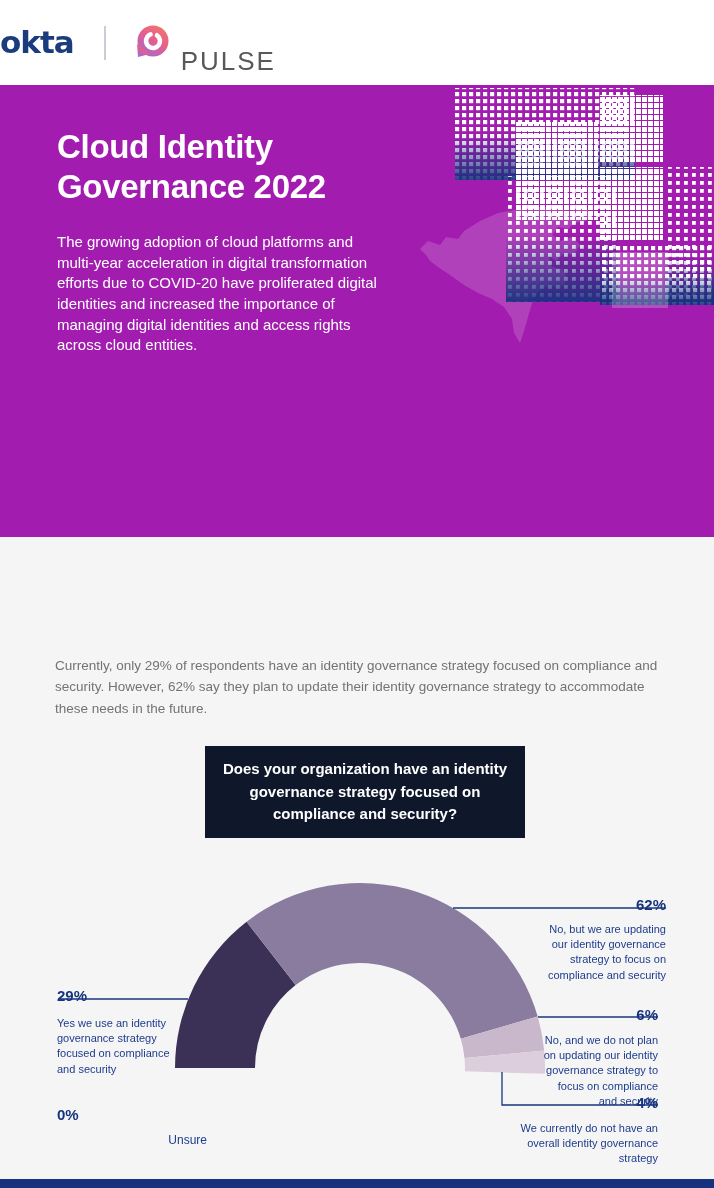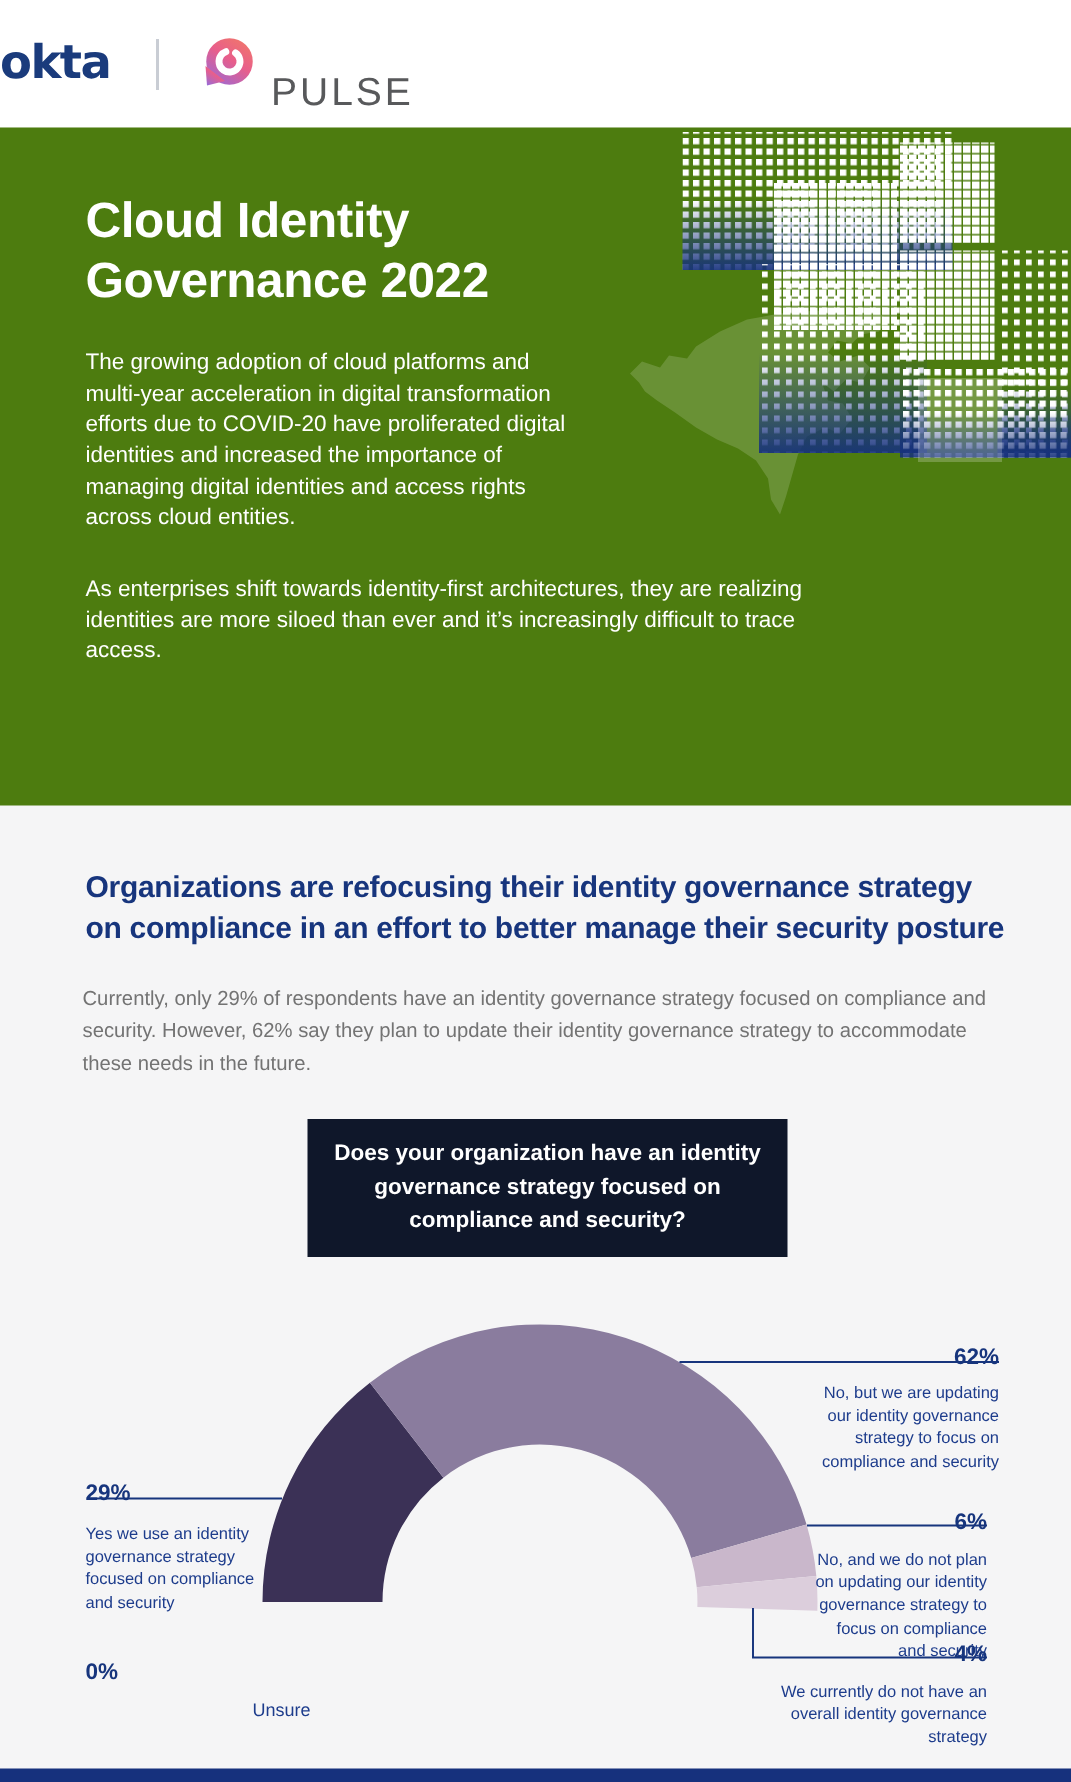--- a/index.html
+++ b/index.html
@@ -8,21 +8,21 @@
 
   
   .header{position:absolute;left:0;top:0;width:714px;height:85px;background:#FFFFFF;display:flex;align-items:center;box-sizing:border-box;}
   .okta-wordmark{font-family:"DejaVu Sans","Liberation Sans",sans-serif;font-weight:700;font-size:31px;letter-spacing:-1px;color:#1A3B7C;line-height:1;}
   .logo-divider{width:2px;height:34px;background:#C9CDD4;margin:0 26px 0 30px;}
   .pulse-logo{display:flex;align-items:center;}
   .pulse-logo svg{display:block;margin-right:9px;}
   .pulse-text{font-size:26px;letter-spacing:2px;color:#58595B;line-height:1;margin-top:36px;}
 
   
-  .hero{position:absolute;left:0;top:85px;width:714px;height:452px;background:#4d7c0f;overflow:hidden;}
+  .hero{position:absolute;left:0;top:85px;width:714px;height:452px;background:#a21caf;overflow:hidden;}
   .hero-title{position:absolute;left:57px;top:42px;color:#FFFFFF;font-weight:700;font-size:33px;line-height:1.22;white-space:pre-line;letter-spacing:-0.3px;}
   .hero-p{position:absolute;left:57px;color:#FFFFFF;font-size:15px;line-height:1.38;white-space:pre-line;}
   .hero-p1{top:147px;}
   .hero-p2{top:298px;}
   .hero-p3{top:374px;}
   .hero-deco{position:absolute;right:0;top:0;pointer-events:none;}
 
   
   .headline{position:absolute;left:57px;top:579px;width:650px;color:#17357D;font-weight:700;font-size:20px;line-height:1.35;white-space:pre-line;letter-spacing:-0.2px;}
   .intro{position:absolute;left:55px;top:655px;width:640px;color:#737373;font-size:13.5px;line-height:1.58;white-space:pre-line;}
@@ -119,27 +119,22 @@
     </svg>
 
     <div class="hero-title">Cloud Identity
 Governance 2022</div>
     <div class="hero-p hero-p1">The growing adoption of cloud platforms and
 multi-year acceleration in digital transformation
 efforts due to COVID-20 have proliferated digital
 identities and increased the importance of
 managing digital identities and access rights
 across cloud entities.</div>
-    <div class="hero-p hero-p2">As enterprises shift towards identity-first architectures, they are realizing
-identities are more siloed than ever and it’s increasingly difficult to trace
-access.</div>
   </div>
 
-  <div class="headline">Organizations are refocusing their identity governance strategy
-on compliance in an effort to better manage their security posture</div>
   <div class="intro">Currently, only 29% of respondents have an identity governance strategy focused on compliance and
 security. However, 62% say they plan to update their identity governance strategy to accommodate
 these needs in the future.</div>
 
   <div class="question-box">
     <div class="q">Does your organization have an identity
 governance strategy focused on
 compliance and security?</div>
   </div>
 

